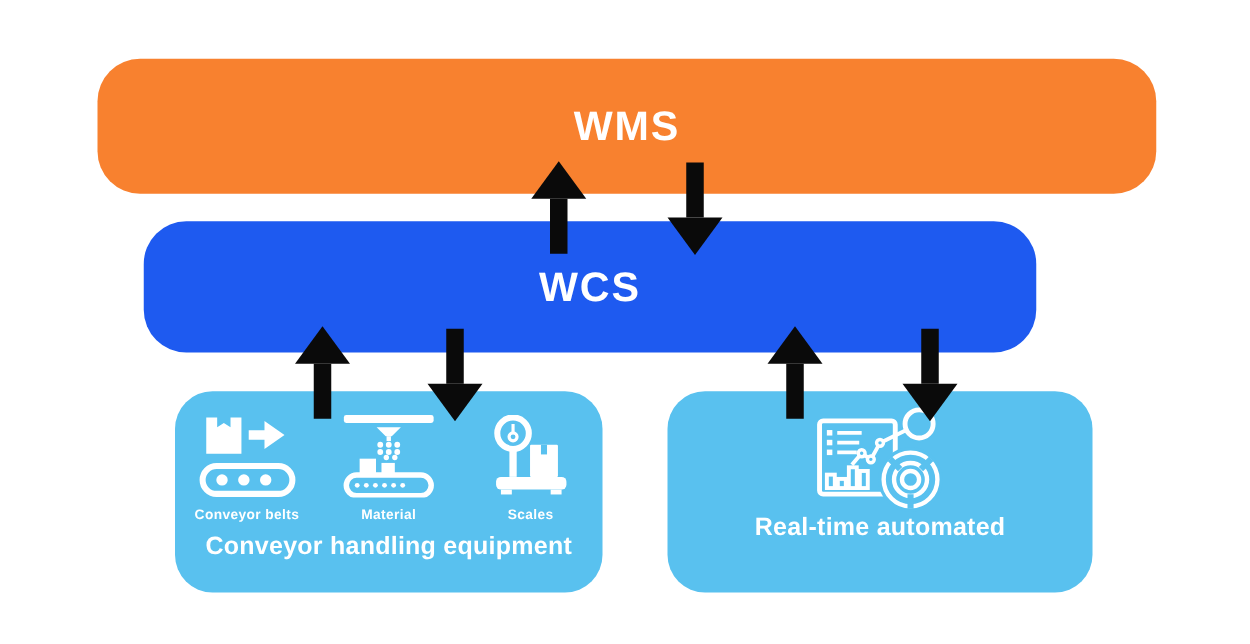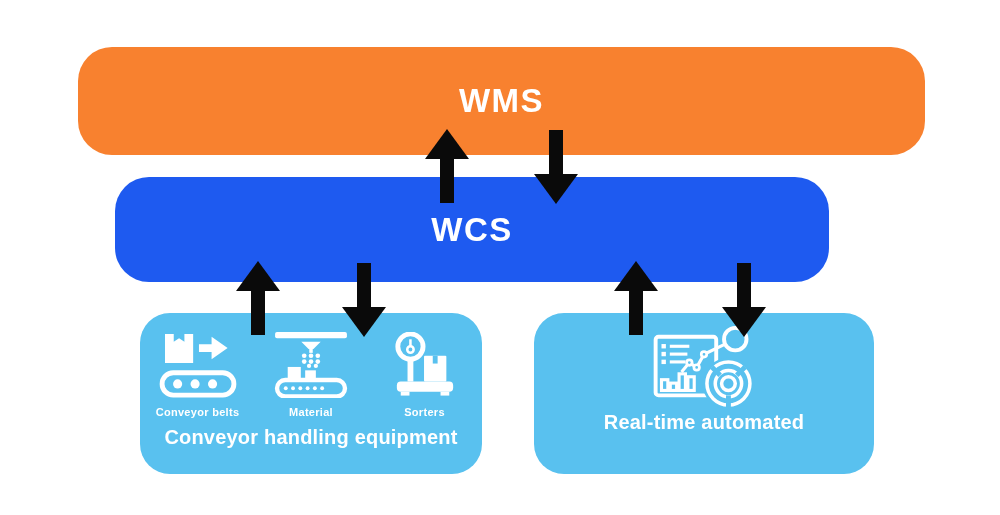--- a/index.html
+++ b/index.html
@@ -129,21 +129,21 @@
           <circle cx="20" cy="15" r="13" fill="none" stroke="#ffffff" stroke-width="5"></circle>
           <circle cx="20" cy="18" r="3.3" fill="none" stroke="#ffffff" stroke-width="2.6"></circle>
           <line x1="20" y1="14.7" x2="20" y2="7.5" stroke="#ffffff" stroke-width="2.6"></line>
           <rect x="17" y="28" width="6" height="23" fill="#ffffff"></rect>
           <rect x="34" y="24.5" width="23" height="26.5" rx="1" fill="#ffffff"></rect>
           <rect x="43" y="24.5" width="5" height="8" fill="#59C1EF"></rect>
           <rect x="6" y="51" width="58" height="10.5" rx="4" fill="#ffffff"></rect>
           <rect x="10" y="61.5" width="9" height="4" fill="#ffffff"></rect>
           <rect x="51" y="61.5" width="9" height="4" fill="#ffffff"></rect>
         </svg>
-        <div class="icon-label">Sorters</div>
+        <div class="icon-label">Scales</div>
       </div>
 
     </div>
     <div class="panel-title">Conveyor handling equipment</div>
   </div>
 
   <div class="panel panel-mon">
     <svg width="102" height="86" viewBox="0 0 104 88">
       <rect x="2.5" y="13" width="62" height="60" rx="3" fill="none" stroke="#ffffff" stroke-width="4"></rect>
       <rect x="8.5" y="20.5" width="4.5" height="4.5" fill="#ffffff"></rect>

